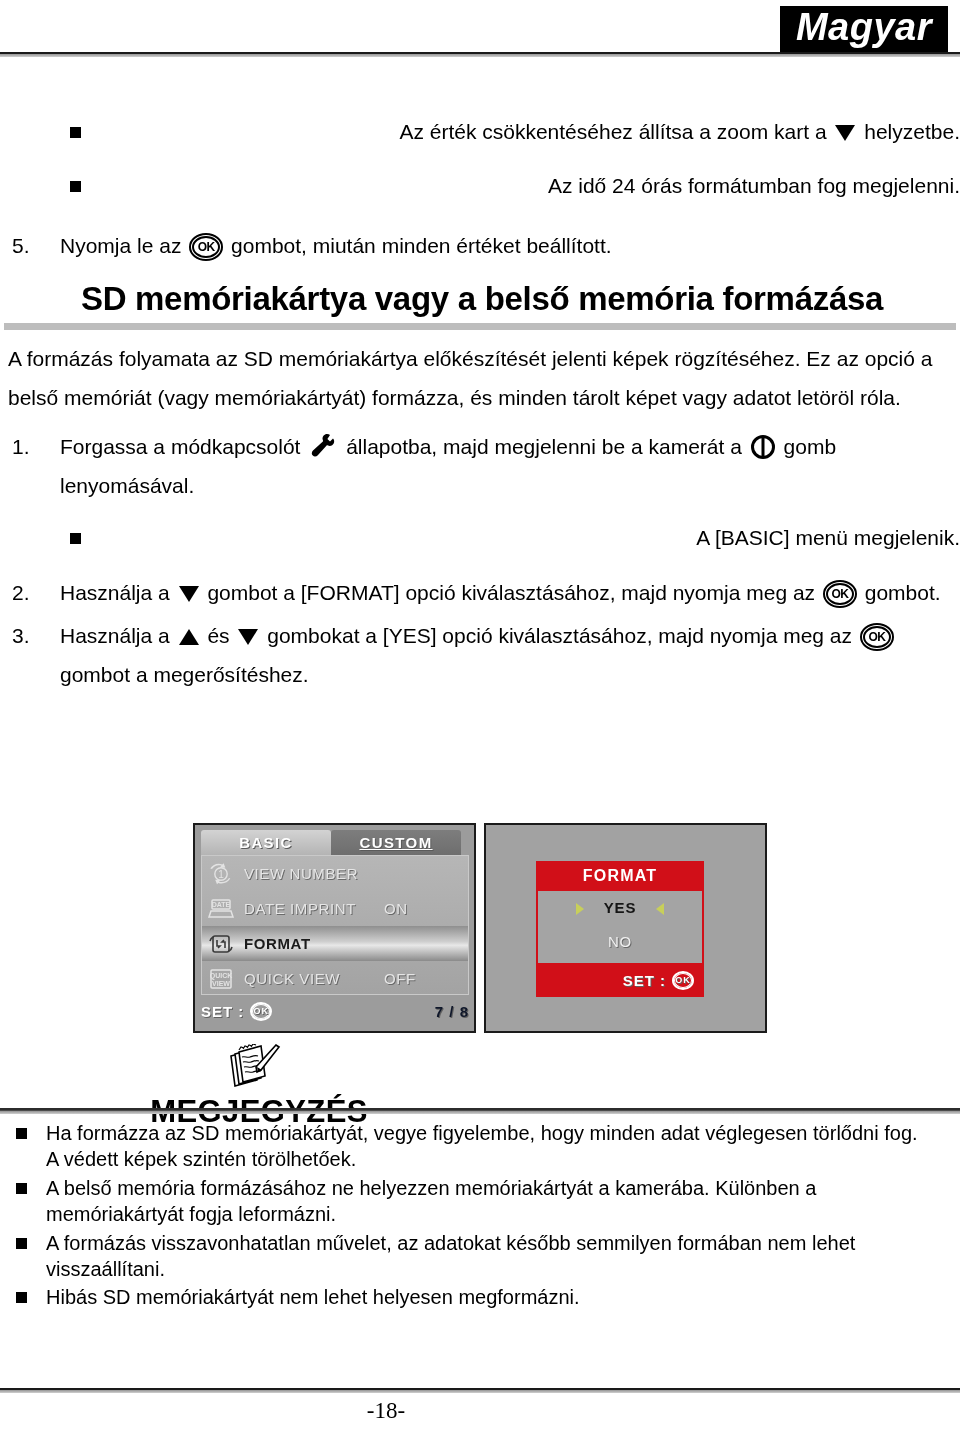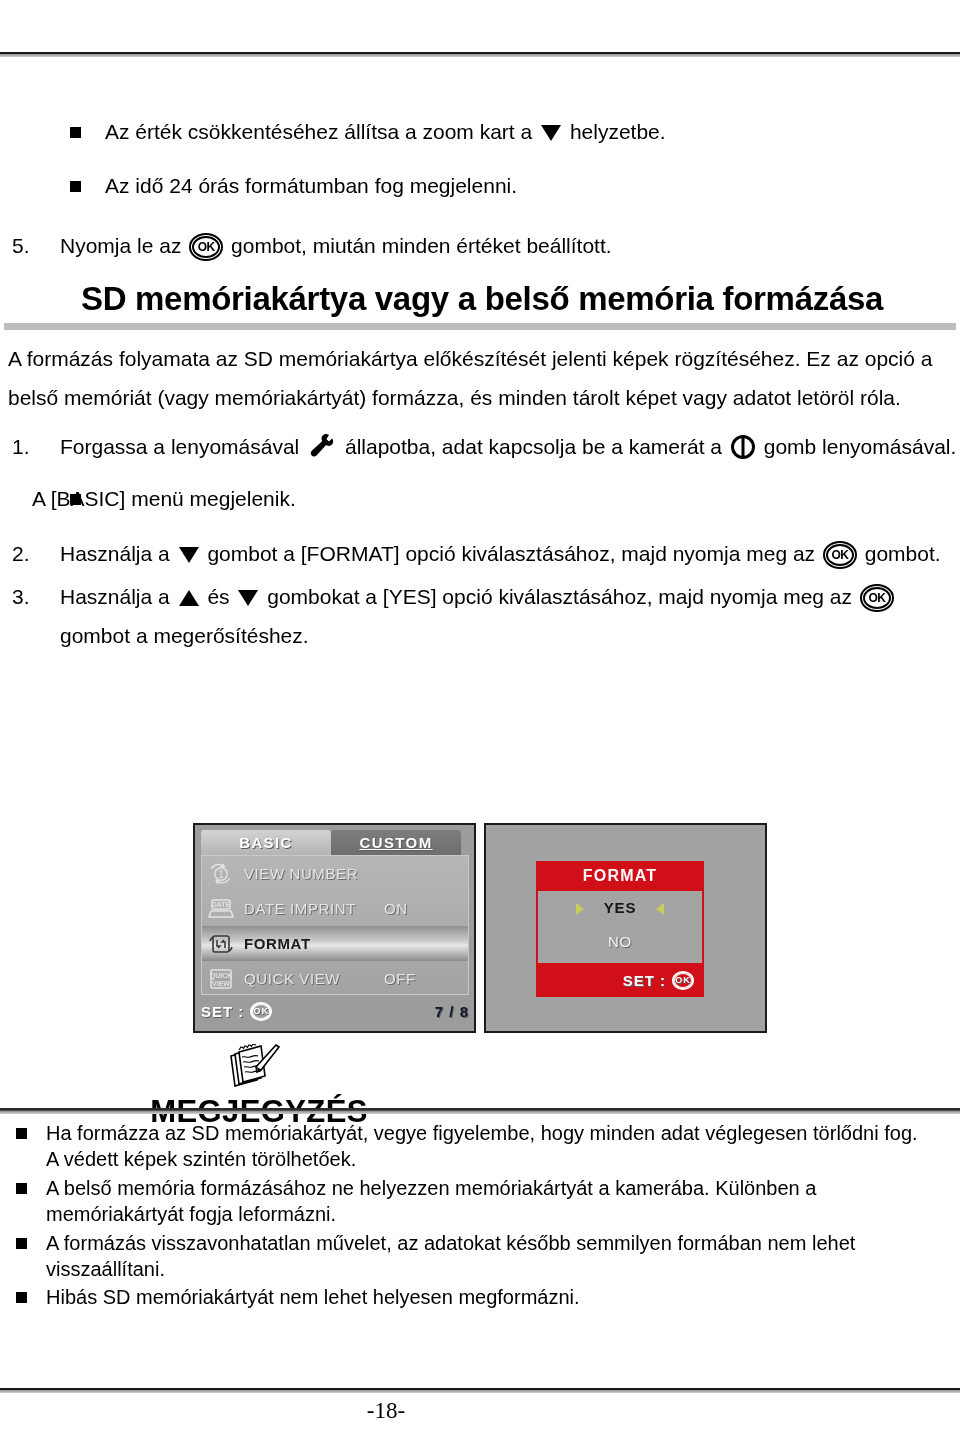--- a/index.html
+++ b/index.html
@@ -52,20 +52,21 @@
     left: 0;
     width: 960px;
   }
 
   .bullet-line {
     position: relative;
     padding-left: 105px;
     font-size: 21px;
     line-height: 1.35;
     margin: 0 0 26px 0;
+    text-align: right;
   }
   .bullet-line .sq {
     position: absolute;
     left: 70px;
     top: 9px;
     width: 11px;
     height: 11px;
     background: #000;
   }
 
@@ -438,20 +439,21 @@
     width: 772px;
     text-align: center;
     font-family: "Liberation Serif", serif;
     font-size: 23px;
   }
 </style>
 </head>
 <body>
 
 <div class="page-header">
+  <div class="lang-badge">Magyar</div>
   <div class="header-rule"></div>
 </div>
 
 <div class="content">
 
   <div class="bullet-line" style="margin-top:48px;">
     <span class="sq"></span>
     <span>Az érték csökkentéséhez állítsa a zoom kart a </span><span class="ico ico-down-tri"></span><span> helyzetbe.</span>
   </div>
 
@@ -465,23 +467,23 @@
     <span>Nyomja le az </span><span class="ico ico-ok"><span class="ring-out"></span><span class="ring-in"></span><span class="lbl">OK</span></span><span> gombot, miután minden értéket beállított.</span>
   </div>
 
   <h1 class="section-title">SD memóriakártya vagy a belső memória formázása</h1>
   <div class="title-bar"></div>
 
   <p class="para">A formázás folyamata az SD memóriakártya előkészítését jelenti képek rögzítéséhez. Ez az opció a belső memóriát (vagy memóriakártyát) formázza, és minden tárolt képet vagy adatot letöröl róla.</p>
 
   <div class="step" style="margin-top:10px;">
     <span class="num">1.</span>
-    <span>Forgassa a lenyomásával </span><svg class="ico ico-wrench" viewBox="0 0 30 28">
+    <span>Forgassa a módkapcsolót </span><svg class="ico ico-wrench" viewBox="0 0 30 28">
         <path d="M22 2c-1.2-1.1-3.2-1.4-4.9-.6-2.3 1.1-3.2 3.7-2.2 5.8.3.7.2 1-.3 1.5L5 17.5c-1.6 1.6-1.6 3.8-.2 5.1 1.4 1.3 3.6 1.1 5-.4l8.6-9.4c.5-.5.9-.6 1.6-.3 2.2 1 4.8 0 5.8-2.2.8-1.8.4-3.7-.8-4.9l-3 3.1-2.6-2.5L22 2z" fill="#000"></path>
-      </svg><span> állapotba, adat kapcsolja be a kamerát a </span><span class="ico ico-power"><span class="c"></span><span class="b"></span></span><span> gomb lenyomásával.</span>
+      </svg><span> állapotba, majd megjelenni be a kamerát a </span><span class="ico ico-power"><span class="c"></span><span class="b"></span></span><span> gomb lenyomásával.</span>
   </div>
 
   <div class="bullet-line" style="margin-top:18px;margin-bottom:22px;padding-left:32px;">
     <span class="sq"></span>
     <span>A [BASIC] menü megjelenik.</span>
   </div>
 
   <div class="step">
     <span class="num">2.</span>
     <span>Használja a </span><span class="ico ico-down-tri"></span><span> gombot a [FORMAT] opció kiválasztásához, majd nyomja meg az </span><span class="ico ico-ok"><span class="ring-out"></span><span class="ring-in"></span><span class="lbl">OK</span></span><span> gombot.</span>

